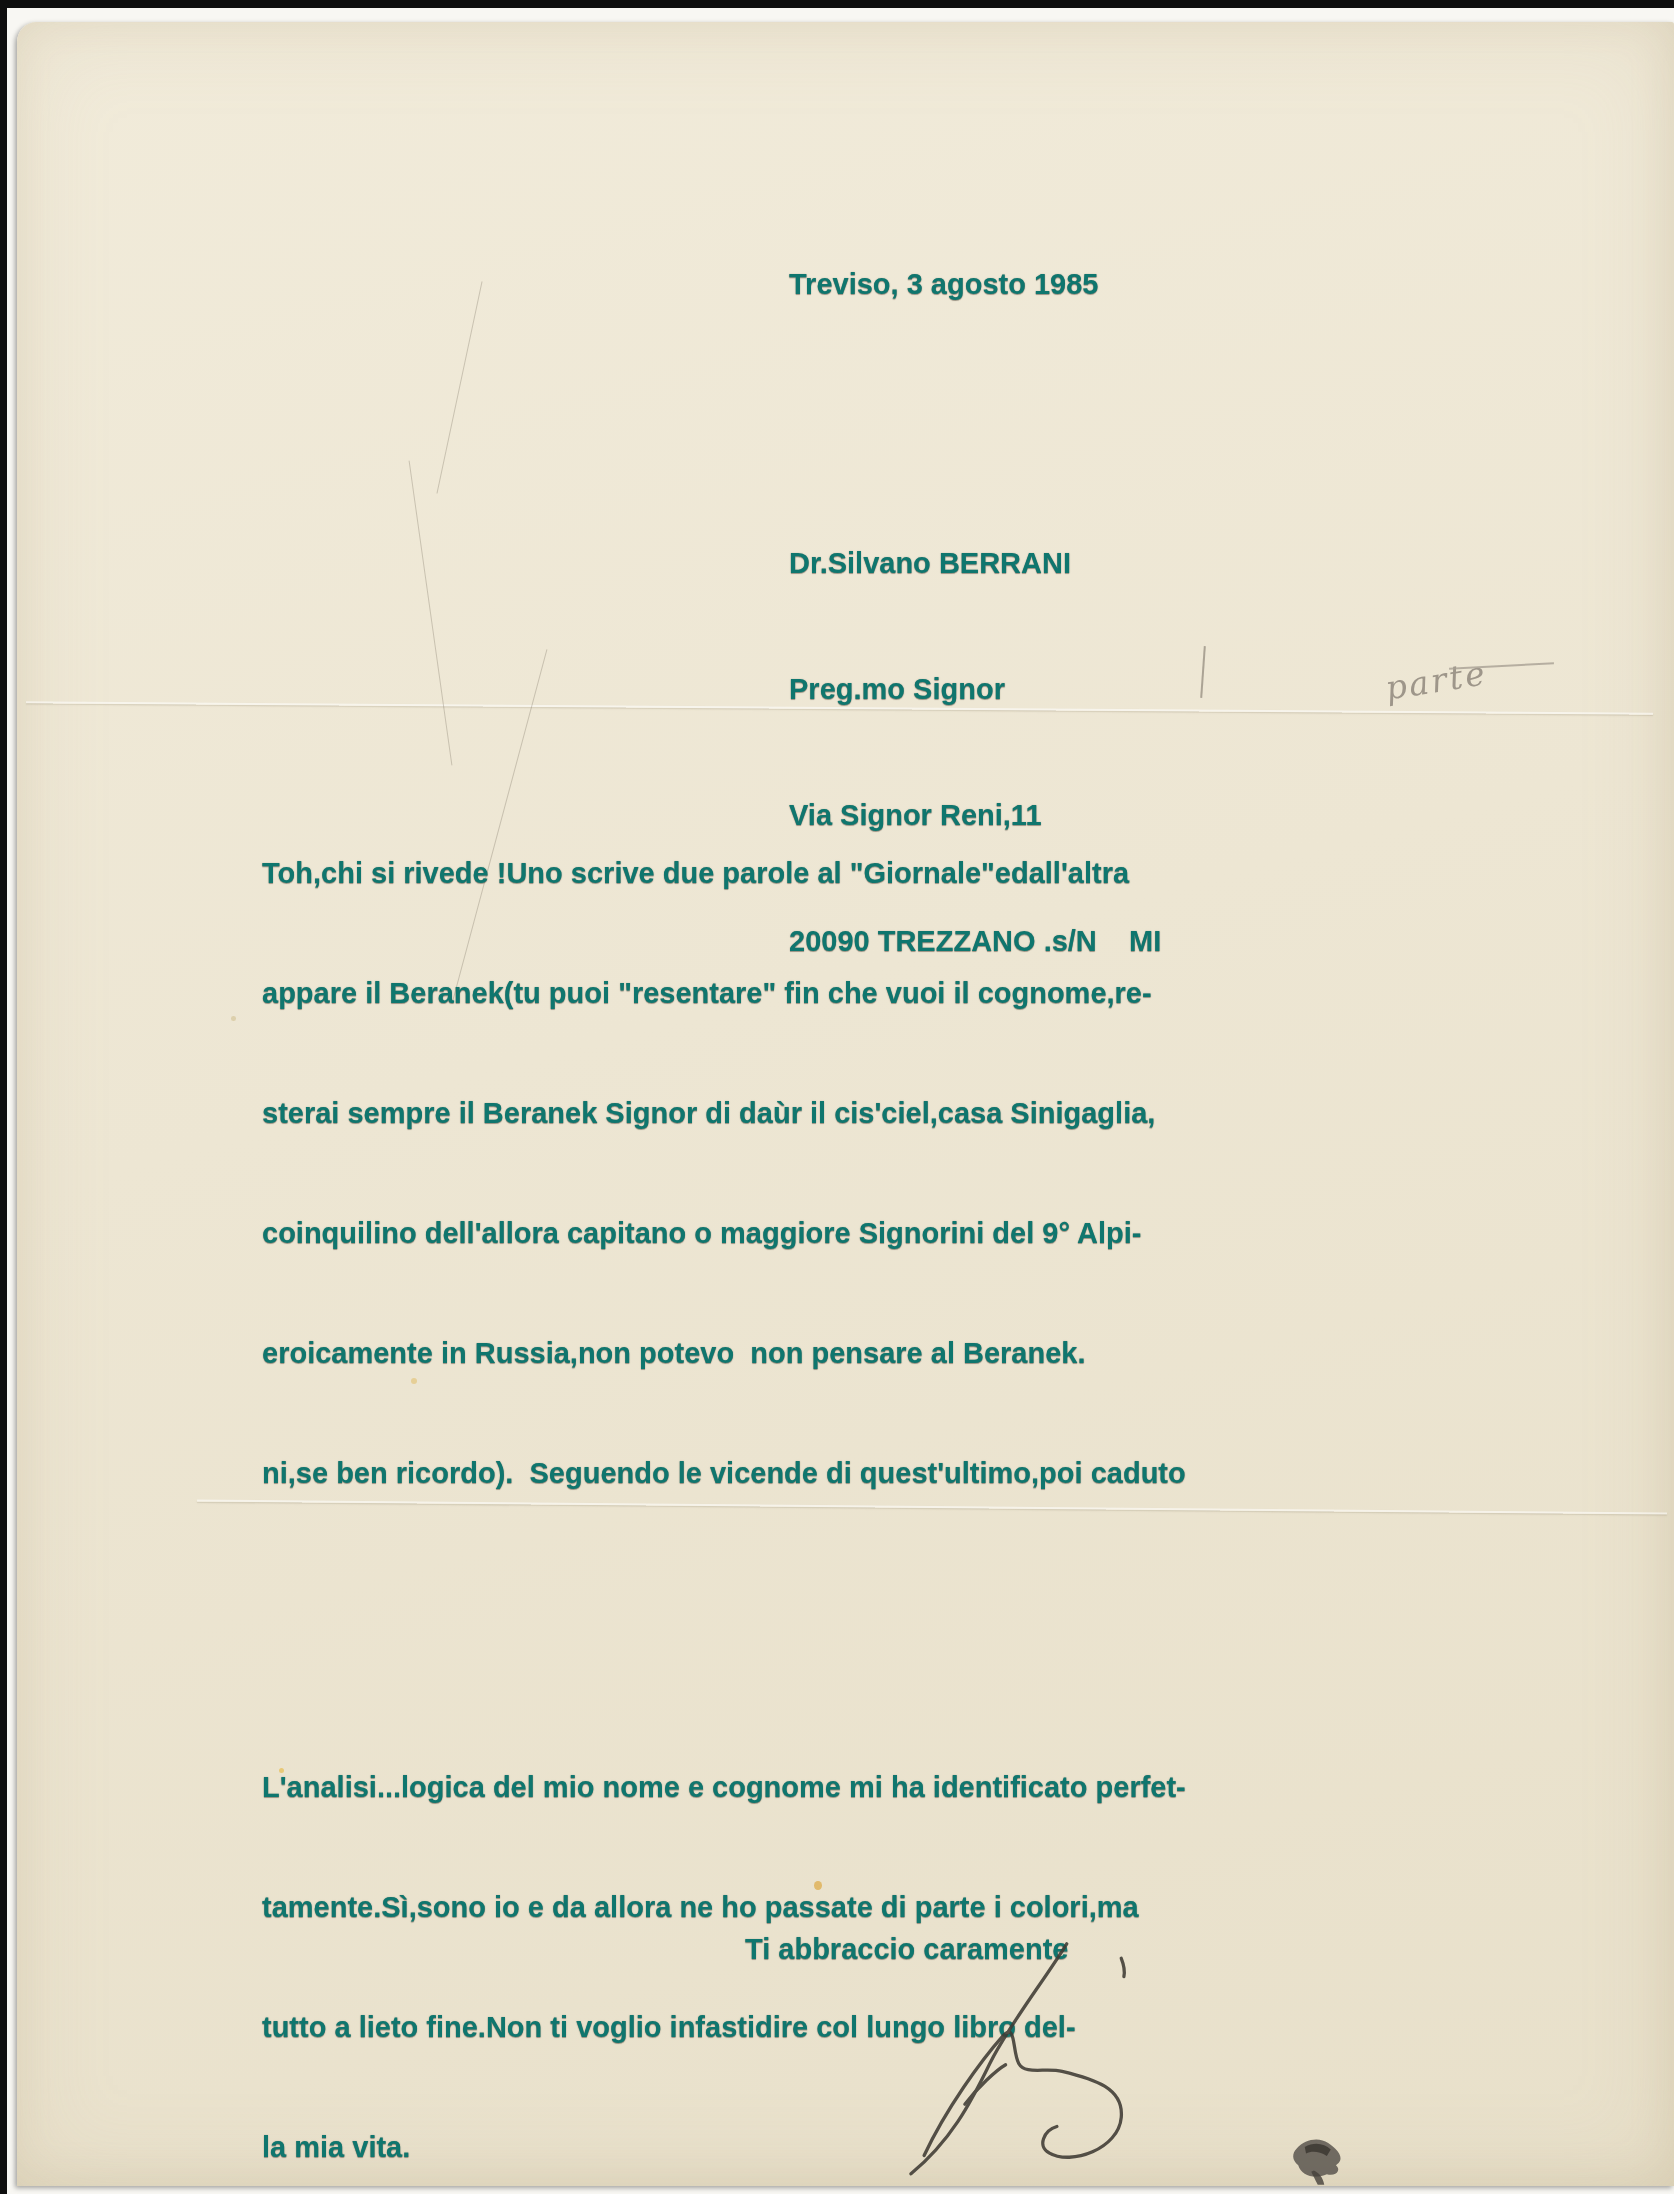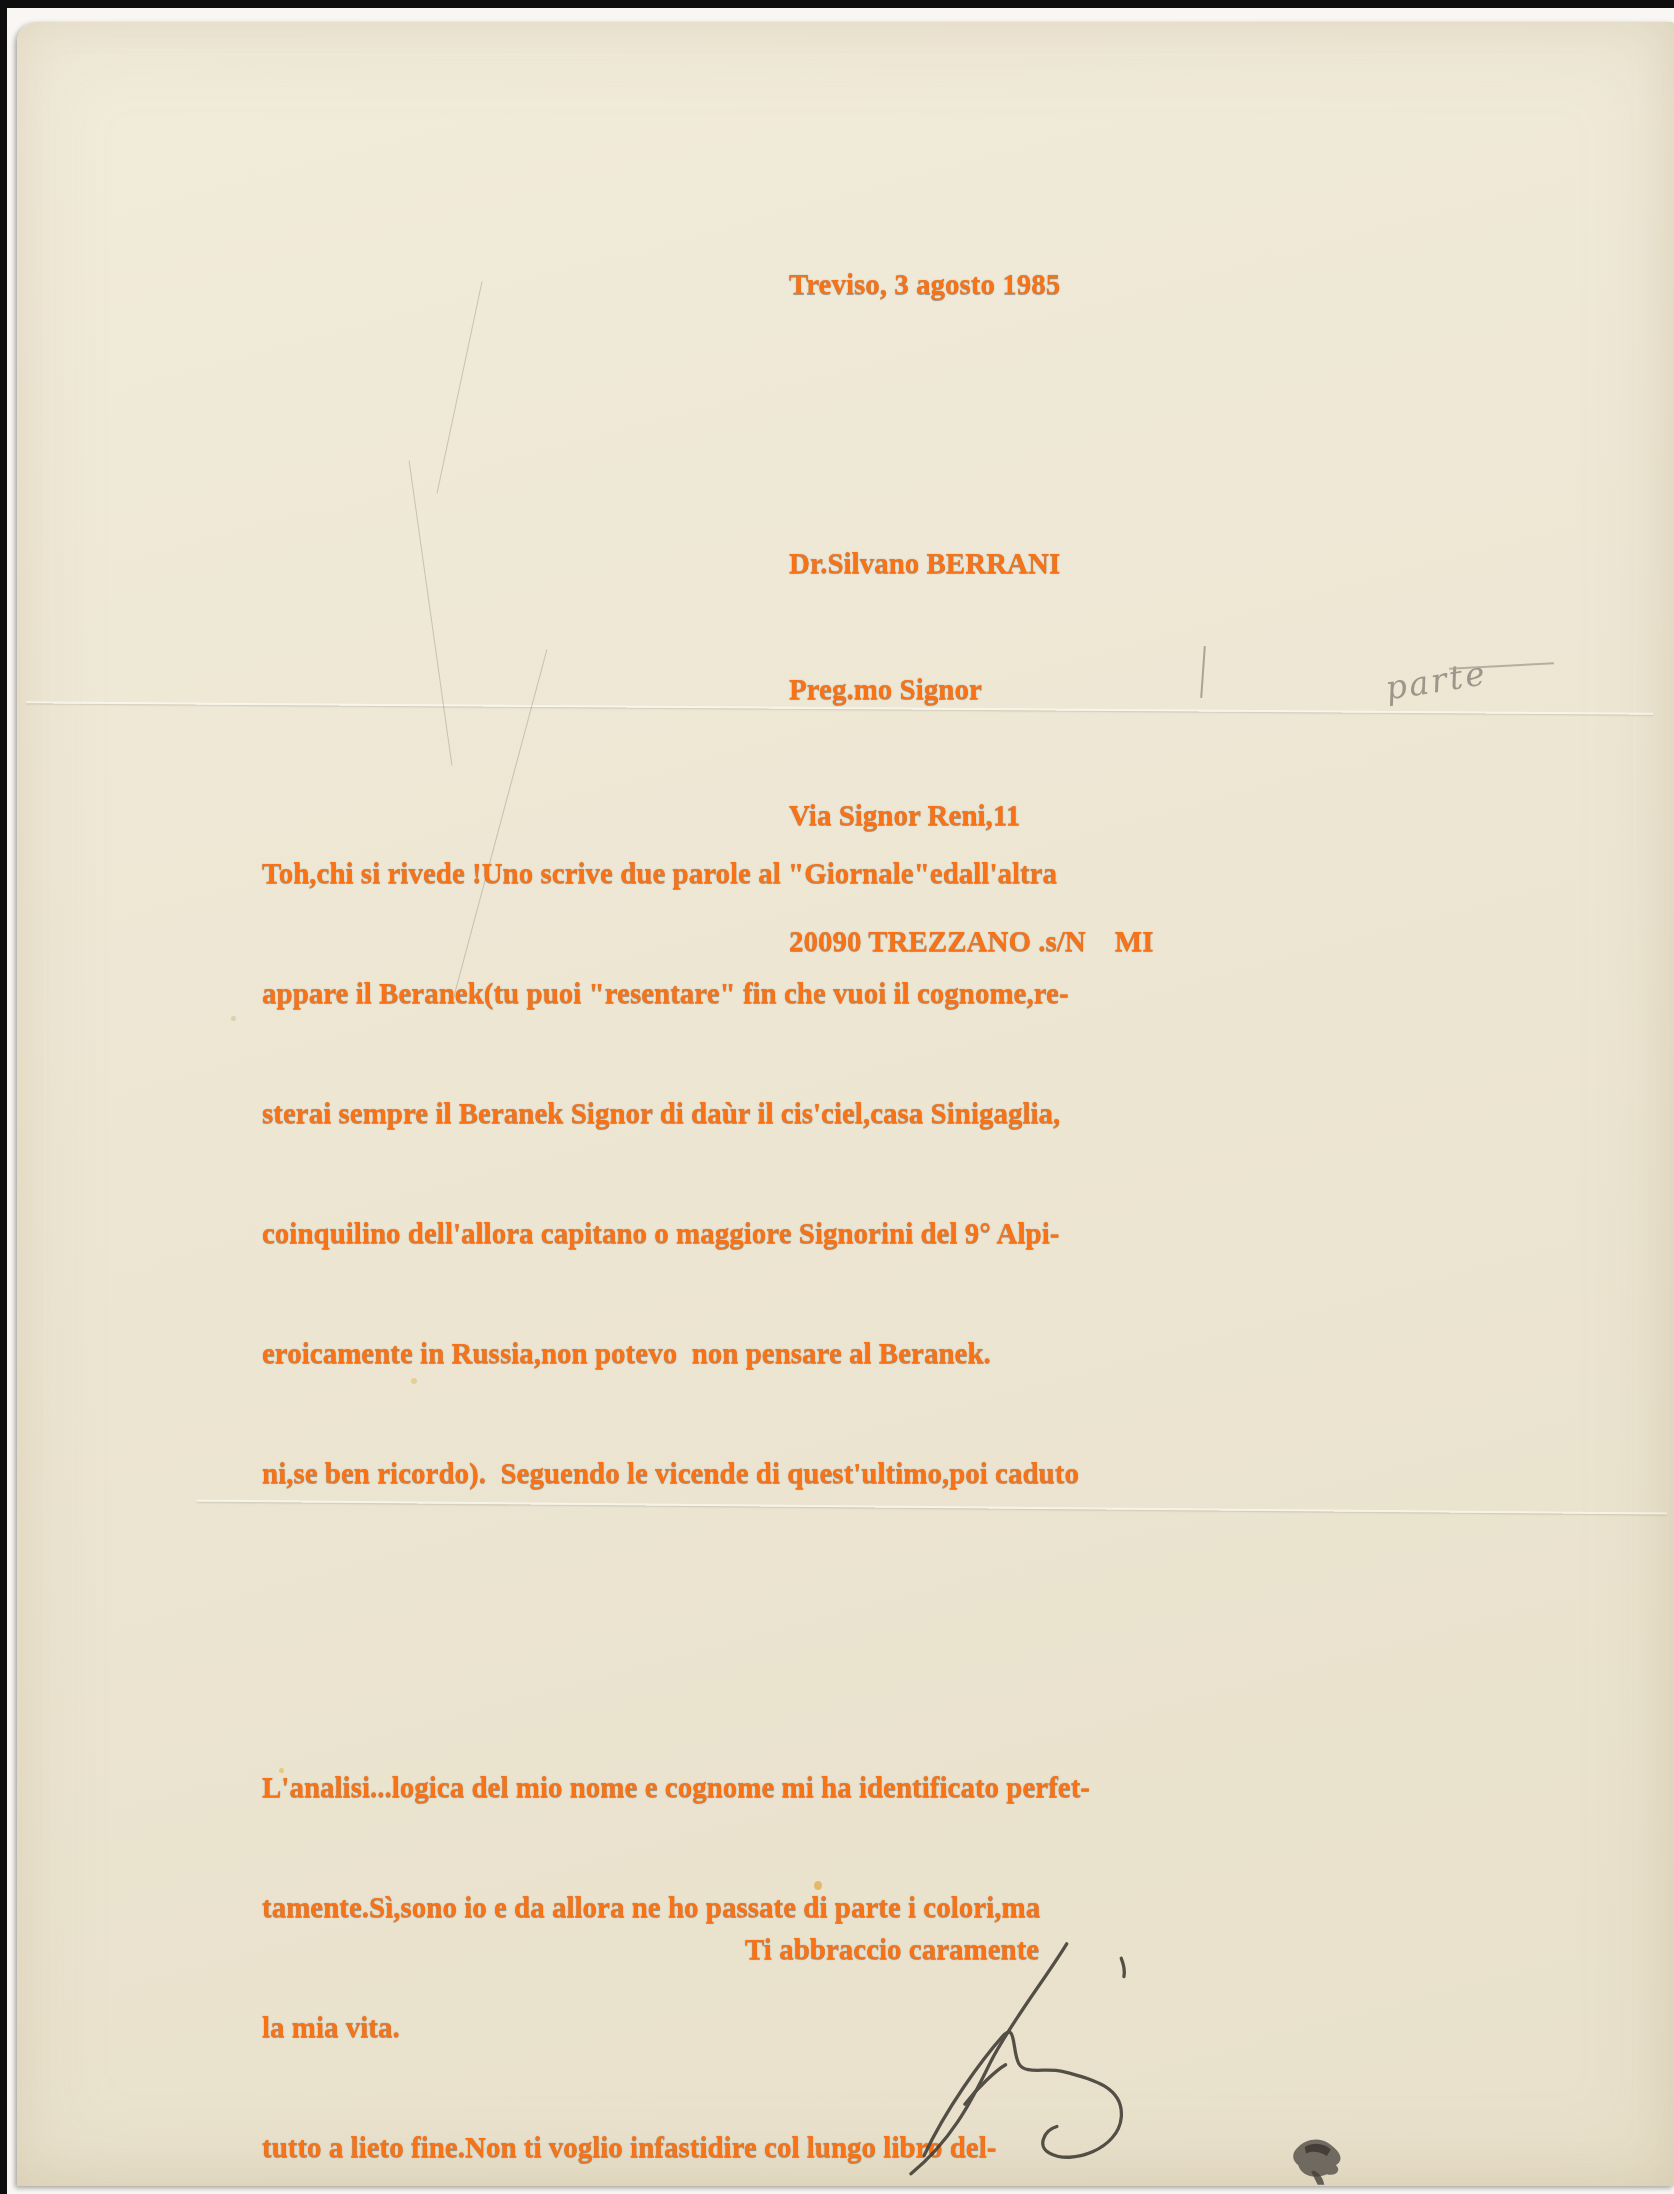--- a/index.html
+++ b/index.html
@@ -3,22 +3,22 @@
 <meta charset="utf-8">
 <style>
   html,body{margin:0;padding:0;background:#0e0e0e;}
   .scan{position:relative;width:1675px;height:2194px;overflow:hidden;background:#0e0e0e;}
   .backing{position:absolute;left:6.6px;top:7.9px;right:0;bottom:0;background:#f8f7f3;}
   .paper{position:absolute;left:17px;top:22px;width:1657px;height:2164px;
          background:linear-gradient(165deg,#f1ebda 0%,#ede6d3 45%,#e8e0ca 100%);
          border-radius:19.7px 2.6px 0 0;
          box-shadow:-2px 2px 5.2px rgba(0,0,0,.35), inset 0 0 92px rgba(190,175,140,.22), inset -5.2px -6.6px 39px rgba(180,165,130,.18);}
   .typed{position:absolute;white-space:pre;
-         font-family:Liberation Serif, serif;
-         font-weight:700;font-size:29px;line-height:40px;color:#f97316;
+         font-family:Liberation Sans, sans-serif;
+         font-weight:700;font-size:29px;line-height:40px;color:#0f766e;
          text-shadow:0 0.7px 0.7px rgba(70,62,50,.45),0 0 1.3px rgba(60,54,44,.35);}
   .addr{line-height:42px;}
   .para{margin:16px;}
   .para + .para{margin-top:18.4px;}
   .crease{position:absolute;height:2px;background:rgba(255,255,255,.55);
           box-shadow:0 1.3px 1.3px rgba(150,140,115,.28);}
   .scratch{position:absolute;width:1.3px;background:rgba(120,112,96,.32);border-radius:1.3px;}
   .fox{position:absolute;border-radius:50%;}
   .pencil-note{position:absolute;font-family:"DejaVu Serif","Liberation Serif",serif;
           font-style:italic;font-size:33px;color:#9e968a;transform:rotate(-9deg);letter-spacing:2.6px;}
@@ -58,22 +58,22 @@
       <div>Toh,chi si rivede !Uno scrive due parole al "Giornale"edall'altra</div>
       <div>appare il Beranek(tu puoi "resentare" fin che vuoi il cognome,re-</div>
       <div>sterai sempre il Beranek Signor di daùr il cis'ciel,casa Sinigaglia,</div>
       <div>coinquilino dell'allora capitano o maggiore Signorini del 9° Alpi-</div>
       <div>eroicamente in Russia,non potevo  non pensare al Beranek.</div>
       <div>ni,se ben ricordo).  Seguendo le vicende di quest'ultimo,poi caduto</div>
     </div>
     <div class="para">
       <div>L'analisi...logica del mio nome e cognome mi ha identificato perfet-</div>
       <div>tamente.Sì,sono io e da allora ne ho passate di parte i colori,ma</div>
+      <div>tutto a lieto fine.Non ti voglio infastidire col lungo libro del-</div>
       <div>la mia vita.</div>
-      <div>tutto a lieto fine.Non ti voglio infastidire col lungo libro del-</div>
       
       
       
       
       
       
       
       
     </div>
     

